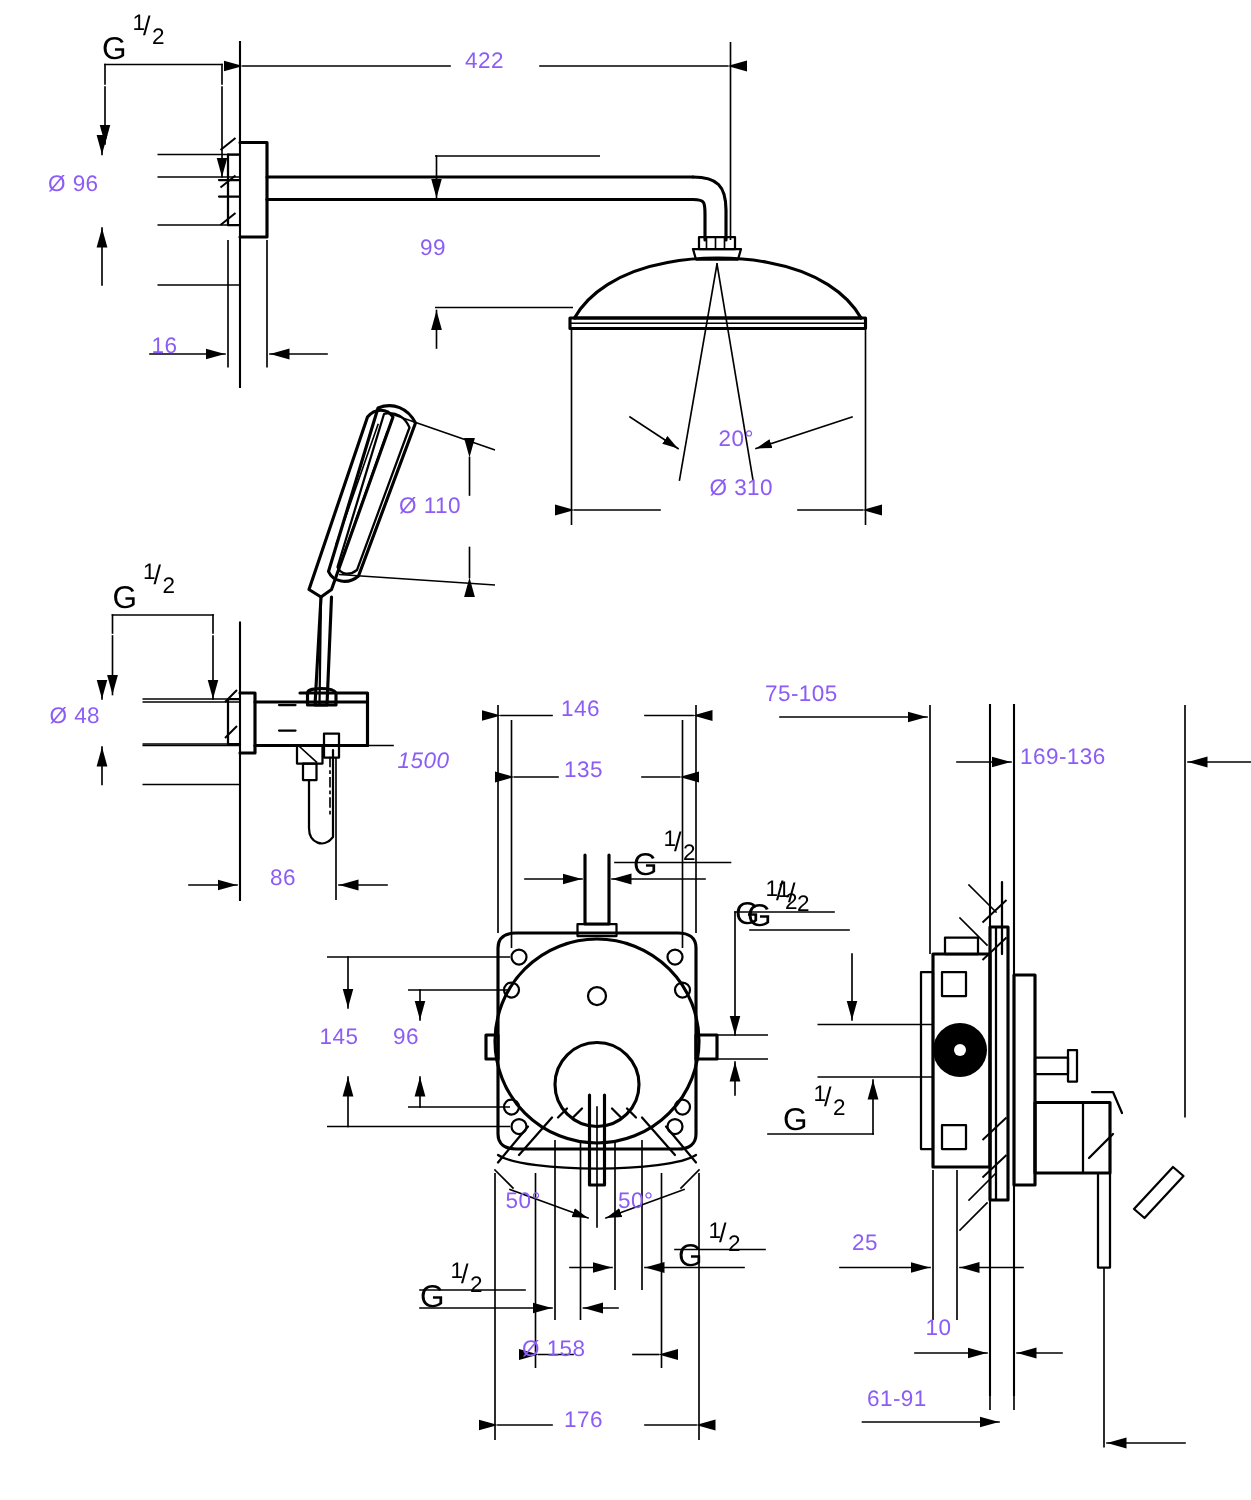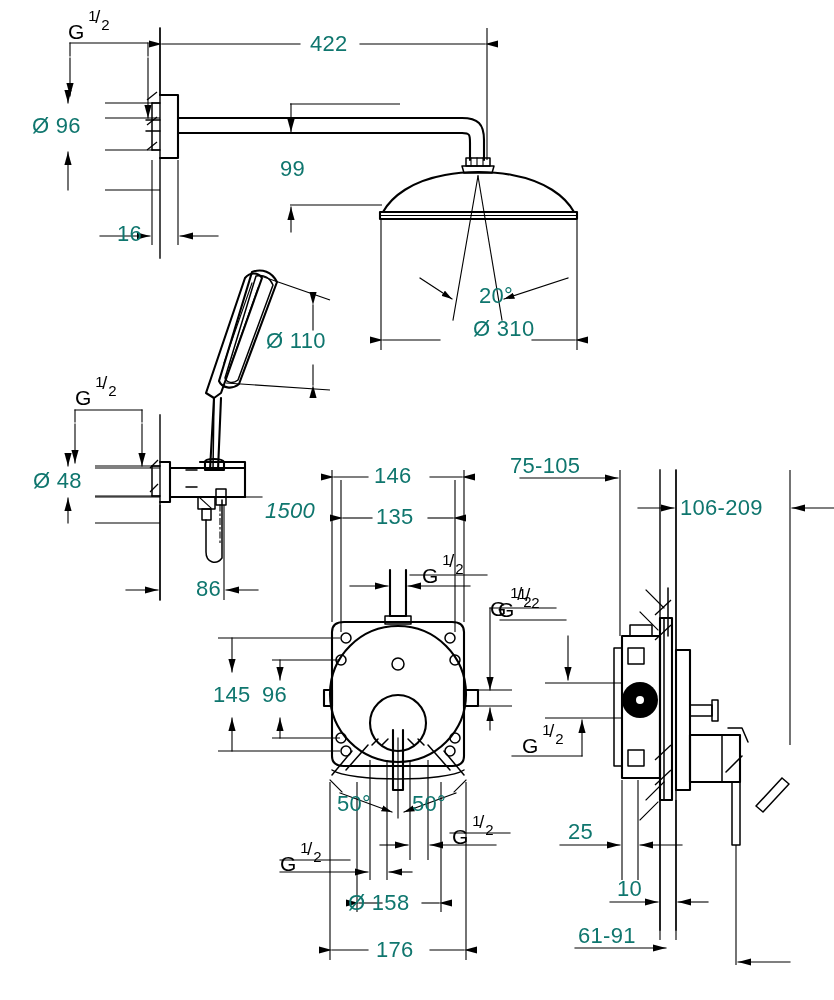--- a/index.html
+++ b/index.html
@@ -26,23 +26,23 @@
   .ln-ext{stroke:#000;fill:none;stroke-width:1.1;}
   .ln-obj{stroke:#000;fill:none;stroke-width:2.1;stroke-linejoin:round;stroke-linecap:round;}
   .ln-obj2{stroke:#000;fill:none;stroke-width:1.5;stroke-linejoin:round;stroke-linecap:round;}
   .ln-hatch{stroke:#000;fill:none;stroke-width:1.3;}
   .fill-k{fill:#000;stroke:none;}
   .dash{stroke-dasharray:6 3 1.5 3;}
 
   .lbl{
     position:absolute;
     font-family:"Liberation Sans", sans-serif;
-    font-size:22px;
+    font-size:15px;
     line-height:1;
-    color:#0f766e;
+    color:#8b5cf6;
     white-space:nowrap;
     letter-spacing:0.3px;
   }
   .gfrac{
     position:absolute;
     white-space:nowrap;
     font-family:"Liberation Sans", sans-serif;
     font-size:21px;
     color:#000;
     line-height:1;
@@ -455,33 +455,33 @@
 
 </svg>
 
 <div class="gfrac" style="left:68px; top:17px;">
   <span class="g">G</span><span class="fr"><span class="num">1</span><span class="sl">/</span><span class="den">2</span></span>
 </div>
 
 <div class="lbl" style="left:310px; top:33px;">422</div>
 <div class="lbl" style="left:32px; top:115px;">Ø 96</div>
 <div class="lbl" style="left:280px; top:158px;">99</div>
-<div class="lbl" style="left:117px; top:223px;">16</div>
+<div class="lbl" style="left:101px; top:223px;">16</div>
 <div class="lbl" style="left:479px; top:285px;">20°</div>
 <div class="lbl" style="left:449px; top:318px;margin-left:24px;">Ø 310</div>
 
 <div class="lbl" style="left:266px; top:330px;">Ø 110</div>
 
 <div class="gfrac" style="left:75px; top:383px;">
   <span class="g">G</span><span class="fr"><span class="num">1</span><span class="sl">/</span><span class="den">2</span></span>
 </div>
 
 <div class="lbl" style="left:33px; top:470px;">Ø 48</div>
 <div class="lbl" style="left:265px; top:500px;font-style:italic;">1500</div>
-<div class="lbl" style="left:180px; top:578px;margin-left:16px;">86</div>
+<div class="lbl" style="left:180px; top:578px;">86</div>
 
 <div class="lbl" style="left:374px; top:465px;">146</div>
 <div class="lbl" style="left:376px; top:506px;">135</div>
 
 <div class="gfrac" style="left:422px; top:561px;">
   <span class="g">G</span><span class="fr"><span class="num">1</span><span class="sl">/</span><span class="den">2</span></span>
 </div>
 
 <div class="gfrac" style="left:490px; top:594px;">
   <span class="g">G</span><span class="fr"><span class="num">1</span><span class="sl">/</span><span class="den">2</span></span>
@@ -498,21 +498,21 @@
 </div>
 
 <div class="gfrac" style="left:280px; top:849px;">
   <span class="g">G</span><span class="fr"><span class="num">1</span><span class="sl">/</span><span class="den">2</span></span>
 </div>
 
 <div class="lbl" style="left:348px; top:892px;">Ø 158</div>
 <div class="lbl" style="left:376px; top:939px;">176</div>
 
 <div class="lbl" style="left:510px; top:455px;">75-105</div>
-<div class="lbl" style="left:680px; top:497px;">106-209</div>
+<div class="lbl" style="left:680px; top:497px;">169-136</div>
 
 <div class="gfrac" style="left:498px; top:595px;">
   <span class="g">G</span><span class="fr"><span class="num">1</span><span class="sl">/</span><span class="den">2</span></span>
 </div>
 
 <div class="gfrac" style="left:522px; top:731px;">
   <span class="g">G</span><span class="fr"><span class="num">1</span><span class="sl">/</span><span class="den">2</span></span>
 </div>
 
 <div class="lbl" style="left:568px; top:821px;">25</div>

